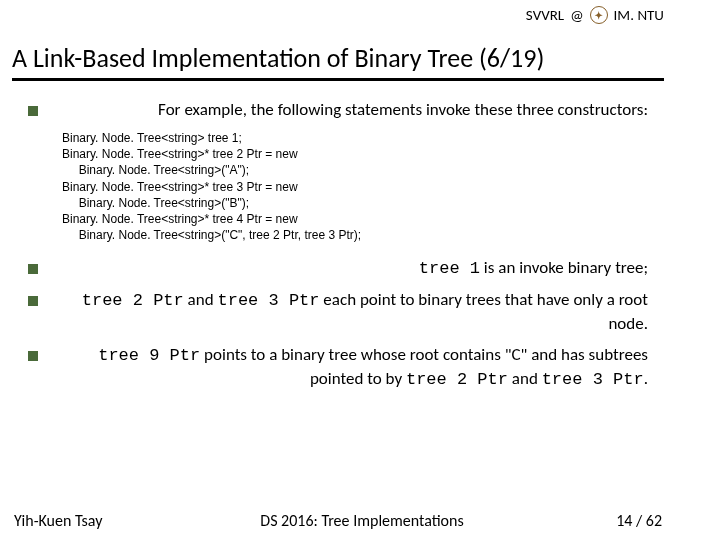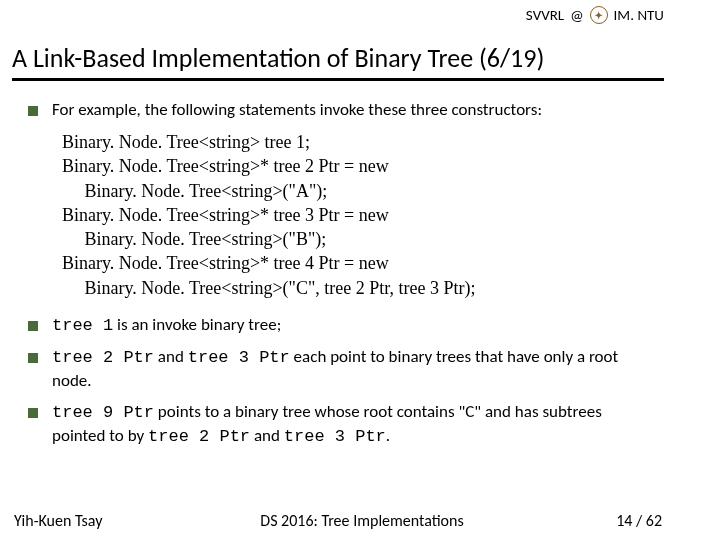--- a/index.html
+++ b/index.html
@@ -10,22 +10,22 @@
   .logo-circle {
     width: 18px; height: 18px; border: 1.5px solid #865f2a; border-radius: 50%;
     display: inline-flex; align-items: center; justify-content: center;
     font-size: 10px; color: #865f2a; font-weight: bold;
   }
   .title-row { font-size: 26px; margin-top: 18px; }
   .divider { border: none; border-top: 3px solid #000; margin-top: 4px; }
   .content { padding: 18px 28px 0 28px; font-size: 17px; line-height: 1.35; }
   .bullet-item { display: flex; margin-bottom: 8px; }
   .bullet { width: 10px; height: 10px; background: #4a6a3a; margin-top: 7px; margin-right: 14px; flex-shrink: 0; }
-  .bullet-text { flex: 1; }
-  .code-block { margin: 4px 0 14px 34px; font-family: Liberation Serif, serif; font-size: 18px; line-height: 1.35; white-space: pre; }
+  .bullet-text { flex: 1; text-align: right; }
+  .code-block { margin: 4px 0 14px 34px; font-family: Liberation Sans, sans-serif; font-size: 12px; line-height: 1.35; white-space: pre; }
   .inline-code { font-family: "Courier New", monospace; }
   .footer { position: absolute; bottom: 10px; left: 0; width: 100%; display: flex; justify-content: space-between; padding: 0 14px; font-size: 16px; }
   .footer-center { position: absolute; left: 50%; transform: translateX(-50%); margin-left: 24px; }
 </style>
 </head>
 <body>
 
 <div class="slide">
 
   <div class="header-area">

